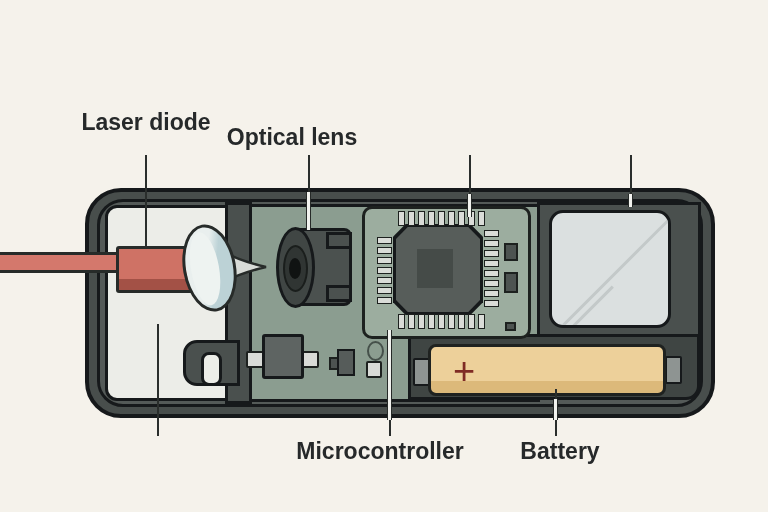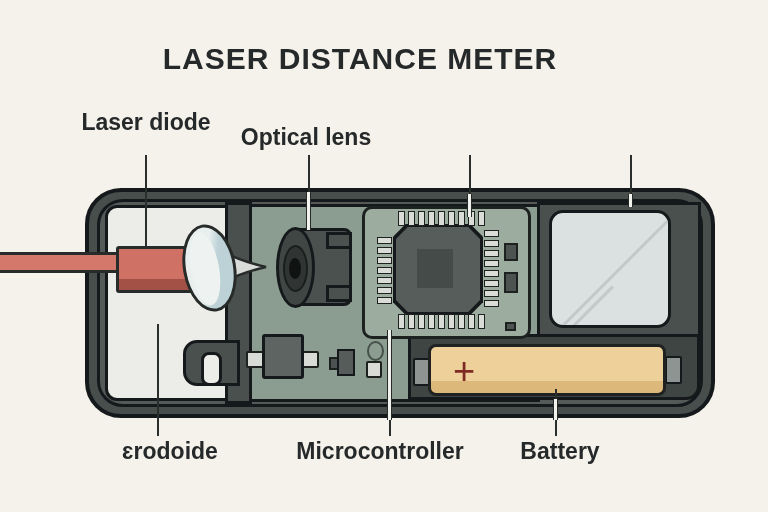--- a/index.html
+++ b/index.html
@@ -84,26 +84,24 @@
   .sm-dark { background:#4d5351; border:2px solid #1d211f; }
   .sm-light { background:#d9dbd7; border:2px solid #1d211f; border-radius:2px; }
 
   #silk-oval { left:278px; top:149px; width:17px; height:20px; border:2px solid #45504a;
                border-radius:50%; background:transparent; }
 </style>
 </head>
 <body>
 <div id="canvas">
 
-  <div class="title">LASER DISTANCE METER</div>
 
   <div class="lbl" style="left:146px; top:109px;">Laser diode</div>
-  <div class="lbl" style="left:306px; top:124px;">Optical lens</div>
-
-  <div class="lbl" style="left:170px; top:438px;">ɛrodoide</div>
+  <div class="lbl" style="left:292px; top:124px;">Optical lens</div>
+
   <div class="lbl" style="left:560px; top:438px;">Battery</div>
   <div class="lbl" style="left:380px; top:438px;">Microcontroller</div>
 
   <div class="ld" style="left:145px; top:155px; height:93px;"></div>
   <div class="ld" style="left:308px; top:155px; height:37px;"></div>
   <div class="lw" style="left:306px; top:192px; height:38px;"></div>
   <div class="ld" style="left:469px; top:155px; height:39px;"></div>
   <div class="lw" style="left:467px; top:194px; height:23px;"></div>
   <div class="ld" style="left:630px; top:155px; height:39px;"></div>
   <div class="lw" style="left:628px; top:194px; height:13px;"></div>

